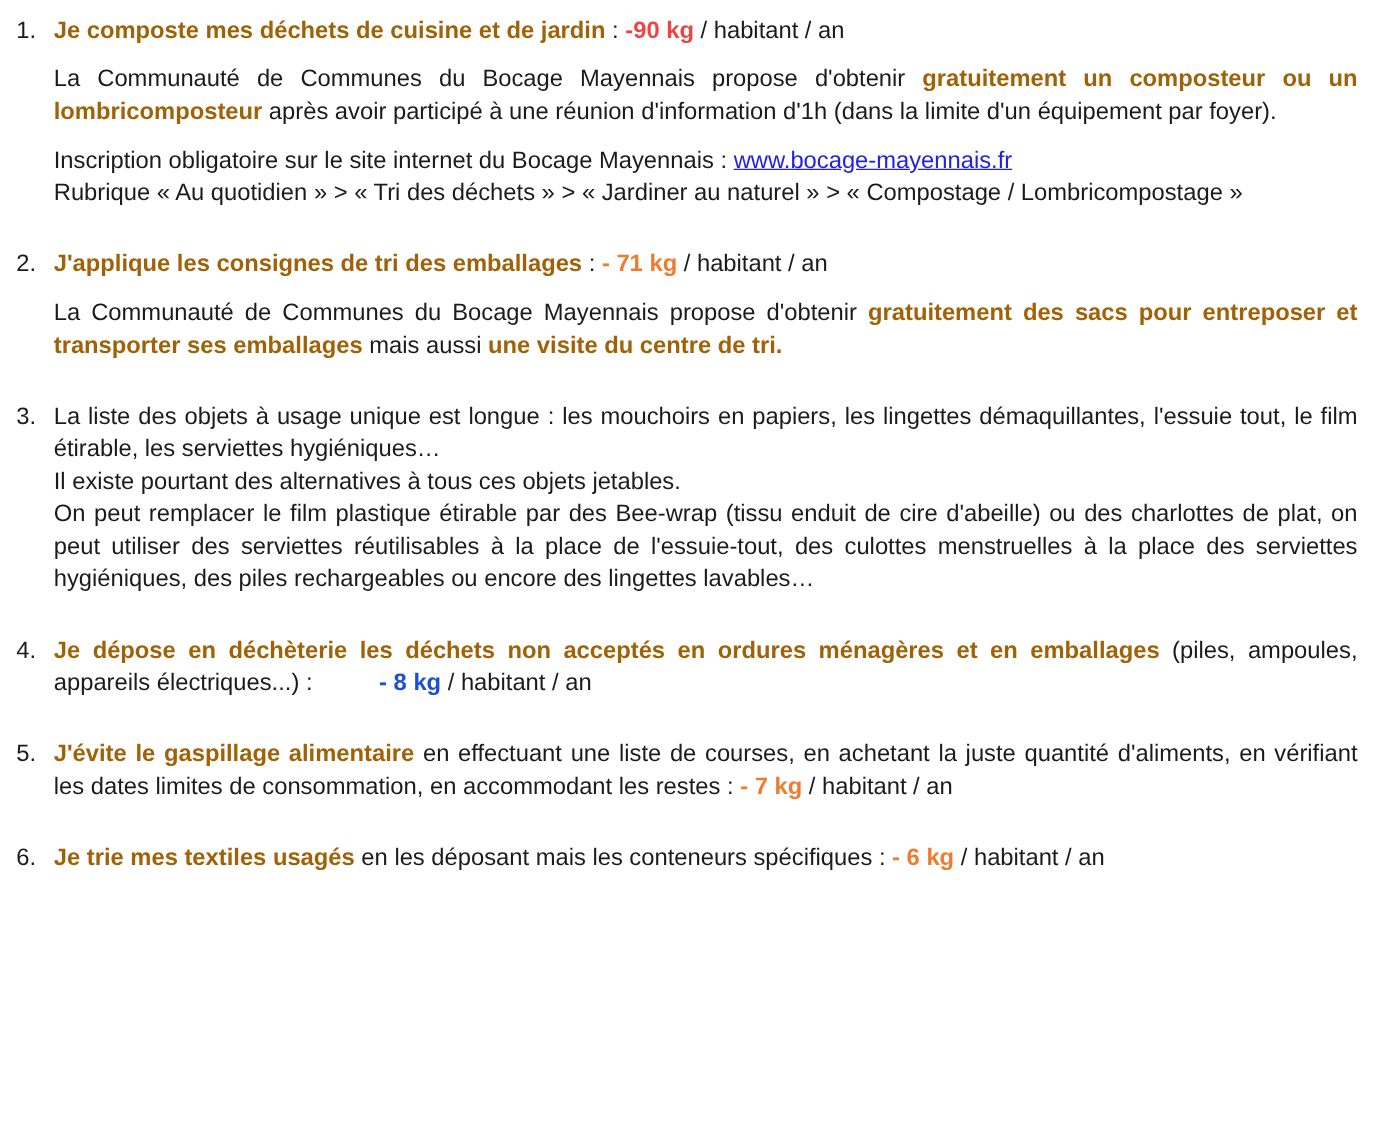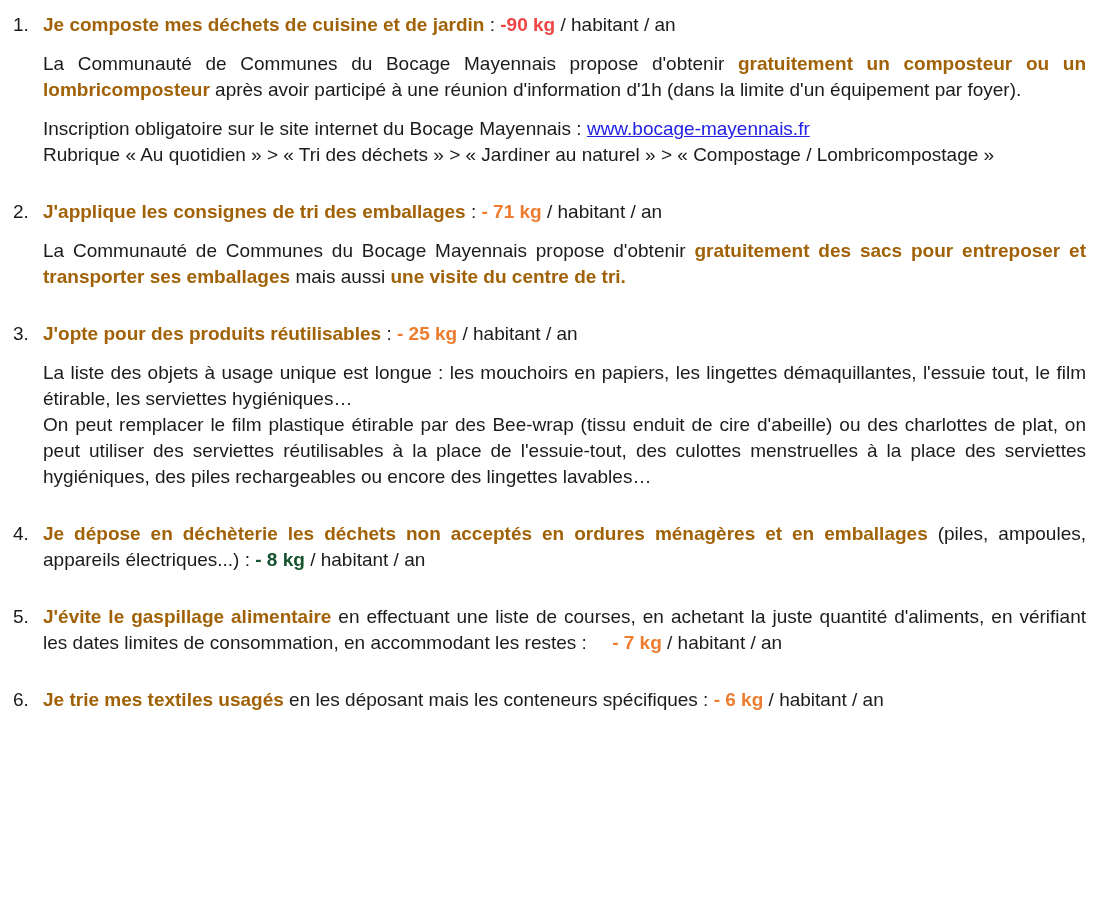--- a/index.html
+++ b/index.html
@@ -61,32 +61,32 @@
       </div>
       <div class="item">
         <span class="item-number">2.</span>
         <div class="heading"><span class="run-b">J'applique les consignes de tri des emballages</span><span class="run-r"> : </span><span class="run-o" style="color: rgb(237, 124, 47);">- 71 kg</span><span class="run-r"> / habitant / an</span></div>
         <div class="block">
           <p><span class="run-r">La Communauté de Communes du Bocage Mayennais propose d'obtenir </span><span class="run-b">gratuitement des sacs pour entreposer et transporter ses emballages</span><span class="run-r"> mais aussi </span><span class="run-b">une visite du centre de tri.</span></p>
         </div>
       </div>
       <div class="item">
         <span class="item-number">3.</span>
-        <div class="heading"><span class="run-b">J'opte pour des produits réutilisables</span><span class="run-r"> : </span><span class="run-o" style="color: rgb(237, 124, 47);">- 25 kg</span><span class="run-r"> / habitant / an</span></div>
         <div class="block">
           <p><span class="run-r">La liste des objets à usage unique est longue : les mouchoirs en papiers, les lingettes démaquillantes, l'essuie tout, le film étirable, les serviettes hygiéniques…</span></p>
+          <p><span class="run-r">Il existe pourtant des alternatives à tous ces objets jetables.</span></p>
           <p><span class="run-r">On peut remplacer le film plastique étirable par des Bee-wrap (tissu enduit de cire d'abeille) ou des charlottes de plat, on peut utiliser des serviettes réutilisables à la place de l'essuie-tout, des culottes menstruelles à la place des serviettes hygiéniques, des piles rechargeables ou encore des lingettes lavables…</span></p>
         </div>
       </div>
       <div class="item">
         <span class="item-number">4.</span>
-        <div class="heading"><span class="run-b">Je dépose en déchèterie les déchets non acceptés en ordures ménagères et en emballages</span><span class="run-r"> (piles, ampoules, appareils électriques...) : </span><span class="run-o" style="color: #14532d;">- 8 kg</span><span class="run-r"> / habitant / an</span></div>
+        <div class="heading"><span class="run-b">Je dépose en déchèterie les déchets non acceptés en ordures ménagères et en emballages</span><span class="run-r"> (piles, ampoules, appareils électriques...) : </span><span class="run-o" style="color: #1d4ed8; margin-left: 48px;">- 8 kg</span><span class="run-r"> / habitant / an</span></div>
       </div>
       <div class="item">
         <span class="item-number">5.</span>
-        <div class="heading"><span class="run-b">J'évite le gaspillage alimentaire</span><span class="run-r"> en effectuant une liste de courses, en achetant la juste quantité d'aliments, en vérifiant les dates limites de consommation, en accommodant les restes : </span><span class="run-o" style="color: rgb(237, 124, 47); margin-left: 20px;">- 7 kg</span><span class="run-r"> / habitant / an</span></div>
+        <div class="heading"><span class="run-b">J'évite le gaspillage alimentaire</span><span class="run-r"> en effectuant une liste de courses, en achetant la juste quantité d'aliments, en vérifiant les dates limites de consommation, en accommodant les restes : </span><span class="run-o" style="color: rgb(237, 124, 47);">- 7 kg</span><span class="run-r"> / habitant / an</span></div>
       </div>
       <div class="item">
         <span class="item-number">6.</span>
         <div class="heading"><span class="run-b">Je trie mes textiles usagés</span><span class="run-r"> en les déposant mais les conteneurs spécifiques : </span><span class="run-o" style="color: rgb(237, 124, 47);">- 6 kg</span><span class="run-r"> / habitant / an</span></div>
       </div>
     </div>
 </div>
 
 </body></html>

